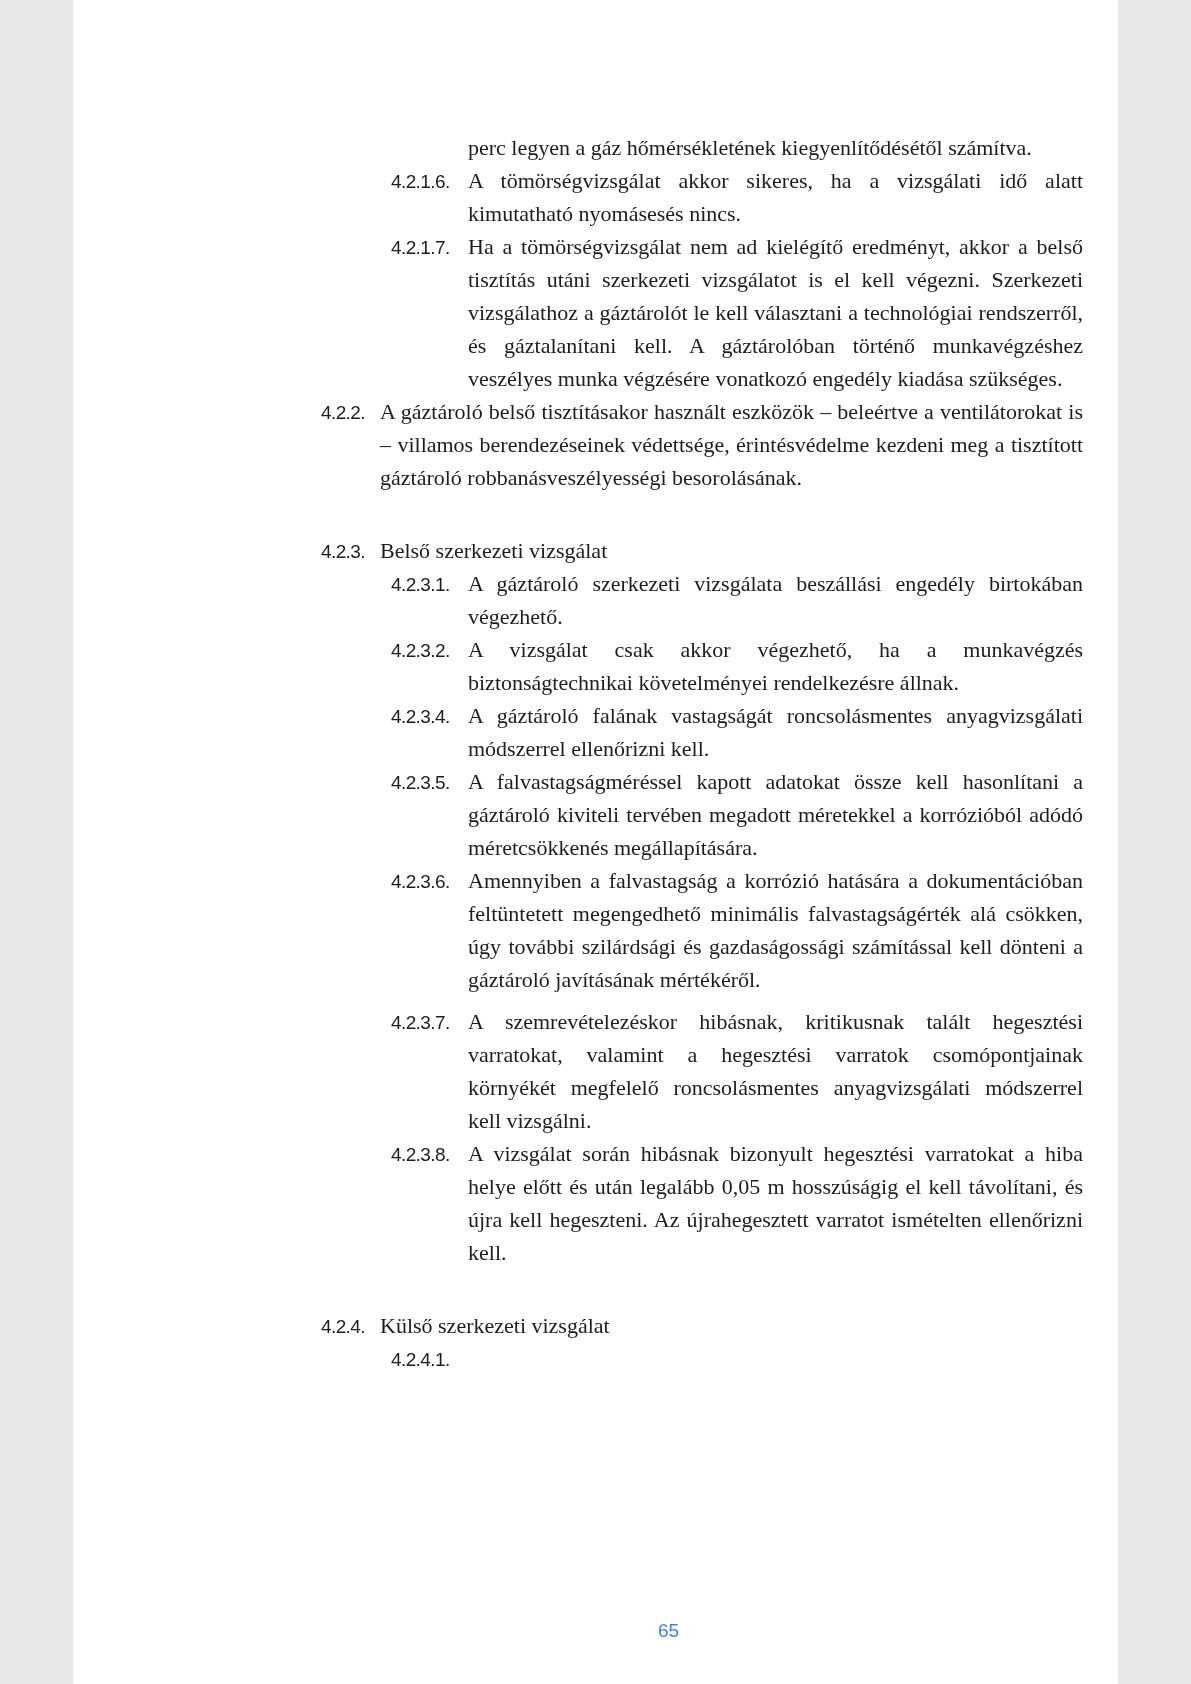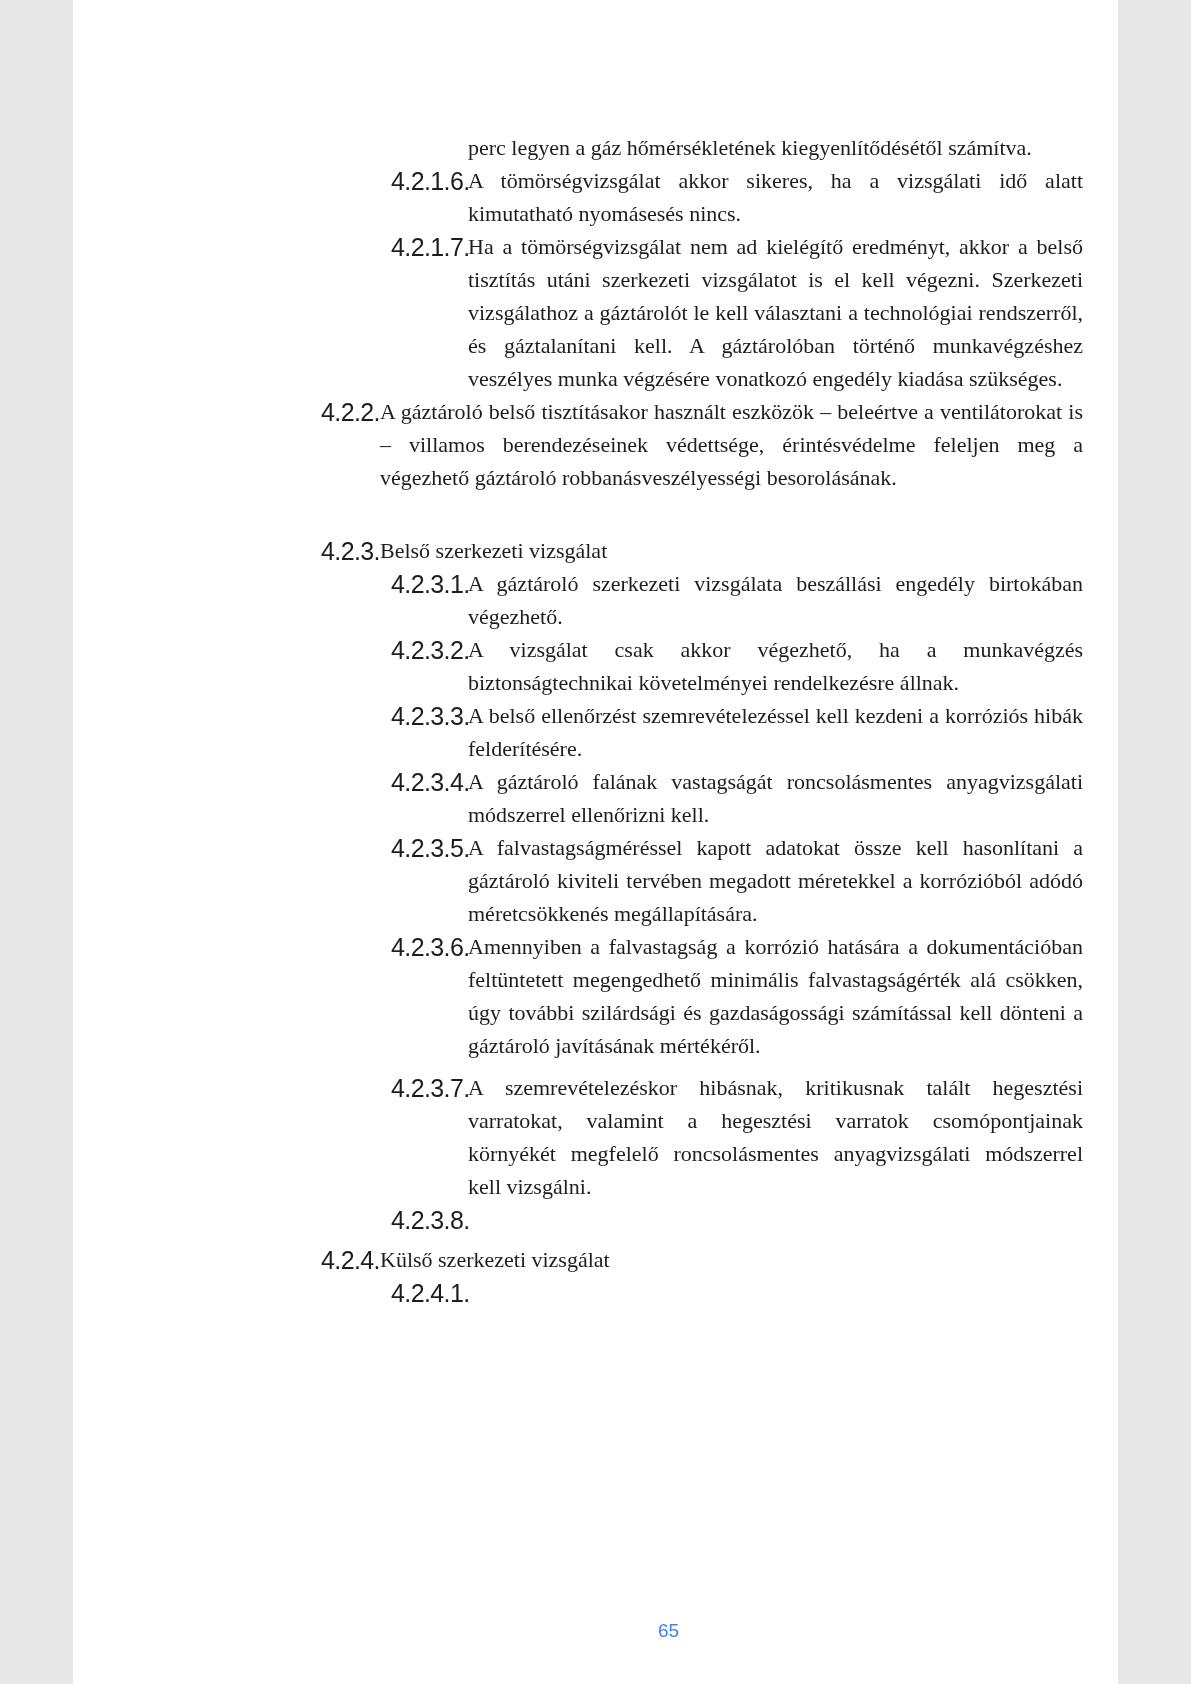--- a/index.html
+++ b/index.html
@@ -23,21 +23,21 @@
     top: 131px;
     width: 770px;
     font-size: 22px;
     line-height: 33px;
   }
   .item { position: relative; }
   .item .num {
     position: absolute;
     top: 1px;
     font-family: "Liberation Sans", sans-serif;
-    font-size: 25px;
+    font-size: 19px;
     letter-spacing: -0.6px;
     line-height: 33px;
     white-space: nowrap;
   }
   
   .item.l2 .num { left: 8px; text-align: center; }
   .item.l2 .body { margin-left: 67px; }
   
   .item.l3 .num { left: 78px; }
   .item.l3 .body { margin-left: 155px; }
@@ -69,56 +69,53 @@
       <div class="item l3">
     <span class="num">4.2.1.6.</span>
     <div class="body">A tömörségvizsgálat akkor sikeres, ha a vizsgálati idő alatt kimutatható nyomásesés nincs.</div>
   </div>
       <div class="item l3">
     <span class="num">4.2.1.7.</span>
     <div class="body">Ha a tömörségvizsgálat nem ad kielégítő eredményt, akkor a belső tisztítás utáni szerkezeti vizsgálatot is el kell végezni. Szerkezeti vizsgálathoz a gáztárolót le kell választani a technológiai rendszerről, és gáztalanítani kell. A gáztárolóban történő munkavégzéshez veszélyes munka végzésére vonatkozó engedély kiadása szükséges.</div>
   </div>
       <div class="item l2">
     <span class="num">4.2.2.</span>
-    <div class="body">A gáztároló belső tisztításakor használt eszközök – beleértve a ventilátorokat is – villamos berendezéseinek védettsége, érintésvédelme feleljen meg a végezhető gáztároló robbanásveszélyességi besorolásának.</div>
+    <div class="body">A gáztároló belső tisztításakor használt eszközök – beleértve a ventilátorokat is – villamos berendezéseinek védettsége, érintésvédelme kezdeni meg a tisztított gáztároló robbanásveszélyességi besorolásának.</div>
   </div>
       <div class="item l2 heading">
     <span class="num">4.2.3.</span>
     <div class="body">Belső szerkezeti vizsgálat</div>
   </div>
       <div class="item l3">
     <span class="num">4.2.3.1.</span>
     <div class="body">A gáztároló szerkezeti vizsgálata beszállási engedély birtokában végezhető.</div>
   </div>
       <div class="item l3">
     <span class="num">4.2.3.2.</span>
     <div class="body">A vizsgálat csak akkor végezhető, ha a munkavégzés biztonságtechnikai követelményei rendelkezésre állnak.</div>
-  </div>
-      <div class="item l3">
-    <span class="num">4.2.3.3.</span>
-    <div class="body">A belső ellenőrzést szemrevételezéssel kell kezdeni a korróziós hibák felderítésére.</div>
   </div>
       <div class="item l3">
     <span class="num">4.2.3.4.</span>
     <div class="body">A gáztároló falának vastagságát roncsolásmentes anyagvizsgálati módszerrel ellenőrizni kell.</div>
   </div>
       <div class="item l3">
     <span class="num">4.2.3.5.</span>
     <div class="body">A falvastagságméréssel kapott adatokat össze kell hasonlítani a gáztároló  kiviteli tervében megadott méretekkel a korrózióból adódó méretcsökkenés megállapítására.</div>
   </div>
       <div class="item l3">
     <span class="num">4.2.3.6.</span>
     <div class="body">Amennyiben a falvastagság a korrózió hatására a dokumentációban feltüntetett megengedhető minimális falvastagságérték alá csökken, úgy további szilárdsági és gazdaságossági számítással kell dönteni a gáztároló javításának mértékéről.</div>
   </div>
       <div class="item l3 gap">
     <span class="num">4.2.3.7.</span>
     <div class="body">A szemrevételezéskor hibásnak, kritikusnak talált hegesztési varratokat,  valamint  a hegesztési varratok csomópontjainak környékét megfelelő roncsolásmentes anyagvizsgálati módszerrel kell vizsgálni.</div>
   </div>
       <div class="item l3">
     <span class="num">4.2.3.8.</span>
+    <div class="body">A vizsgálat során hibásnak bizonyult hegesztési varratokat a hiba helye előtt és után legalább 0,05 m hosszúságig el kell távolítani, és újra kell hegeszteni. Az újrahegesztett varratot ismételten ellenőrizni kell.</div>
   </div>
       <div class="item l2 heading">
     <span class="num">4.2.4.</span>
     <div class="body">Külső szerkezeti vizsgálat</div>
   </div>
       <div class="item l3">
     <span class="num">4.2.4.1.</span>
   </div>
     </div>
   <div class="page-number">65</div>

